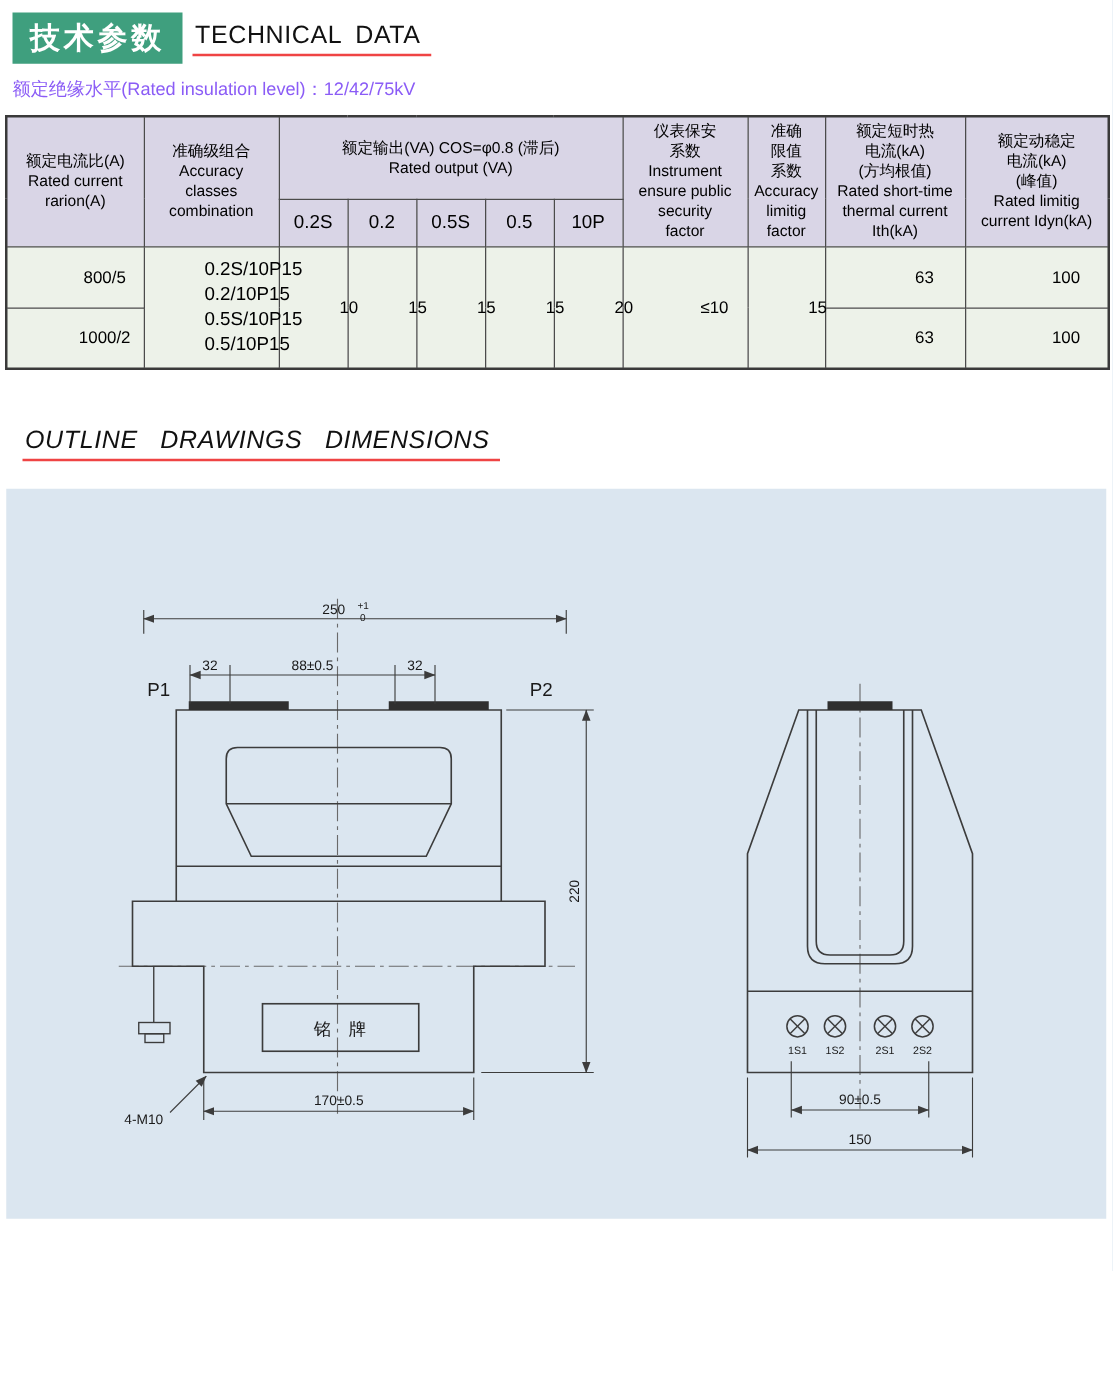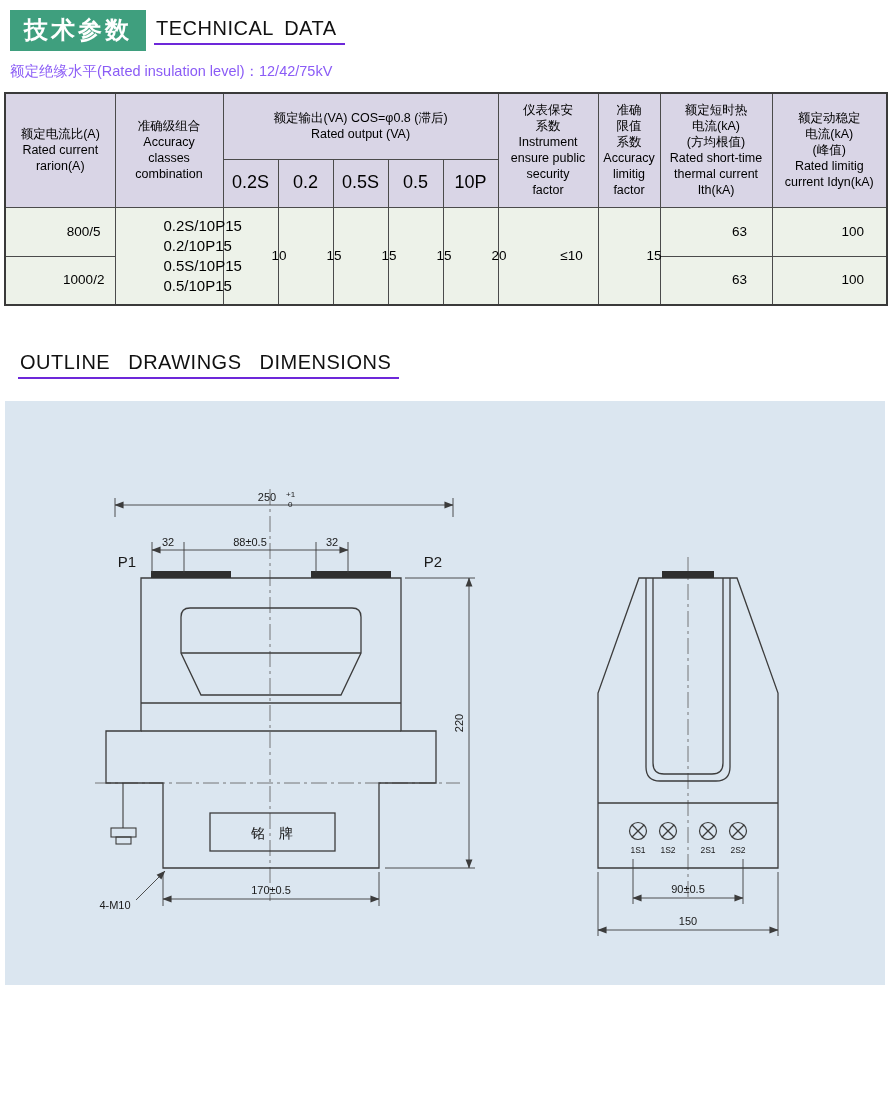--- a/index.html
+++ b/index.html
@@ -17,43 +17,43 @@
   .section-header { display: flex; align-items: center; margin: 10px 3px 0 10px; }
   .green-box {
     background: var(--section-green, #3f9f7e);
     color: #fff; font-weight: bold;
     font-size: 24px; letter-spacing: 3px;
     padding: 4px 14px 5px 14px;
   }
   .en-title {
     font-size: 20px; color: #111;
     letter-spacing: 0.5px; word-spacing: 5px;
-    border-bottom: 2px solid #6d28d9;
+    border-bottom: 2px solid #ef4444;
     margin-left: 8px; padding: 0 8px 3px 2px;
     line-height: 1.2;
   }
-  .en-title.wide { word-spacing: 12px; }
+  .en-title.wide { word-spacing: 12px; font-style: italic; }
 
   .note { margin: 11px 0 0 10px; font-size: 14.5px; color: #8b5cf6; }
 
   
   table.tech {
     border-collapse: collapse; table-layout: fixed;
     width: 882px; margin: 11px 0 0 4px;
     border: 2px solid #3a3a3a;
   }
   .tech th, .tech td {
     border: 1px solid #4b4b4b;
     text-align: center; vertical-align: middle;
     padding: 2px 1px; font-weight: normal;
   }
   .tech thead th { background: var(--table-header-bg, #d9d5e6); font-size: 12.5px; line-height: 1.28; }
   .tech tbody td { background: var(--table-body-bg, #edf2e9); font-size: 13.5px; line-height: 1.3; padding-left: 48px; }
   .tech thead tr.h1 th.grp { height: 66px; }
-  .tech thead tr.h2 th { height: 48px; font-size: 18px; }
+  .tech thead tr.h2 th { height: 38px; font-size: 15px; }
   .tech tbody tr { height: 49px; }
   .acc-lines { font-size: 15px; line-height: 1.32; }
 
   
   .panel {
     width: 880px; height: 584px;
     margin: 22px 0 0 5px;
     background: var(--panel-bg, #dbe6f0);
   }
   svg text { font-family: "Liberation Sans", sans-serif; }

